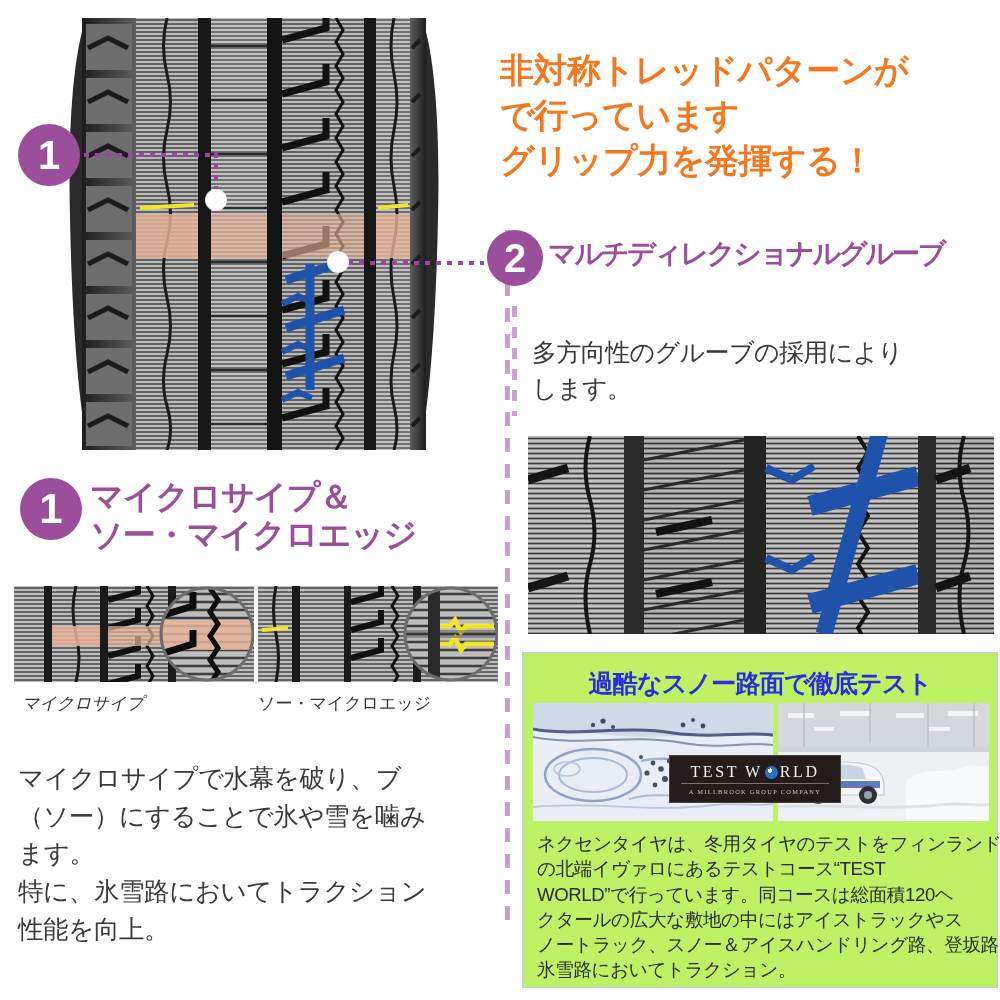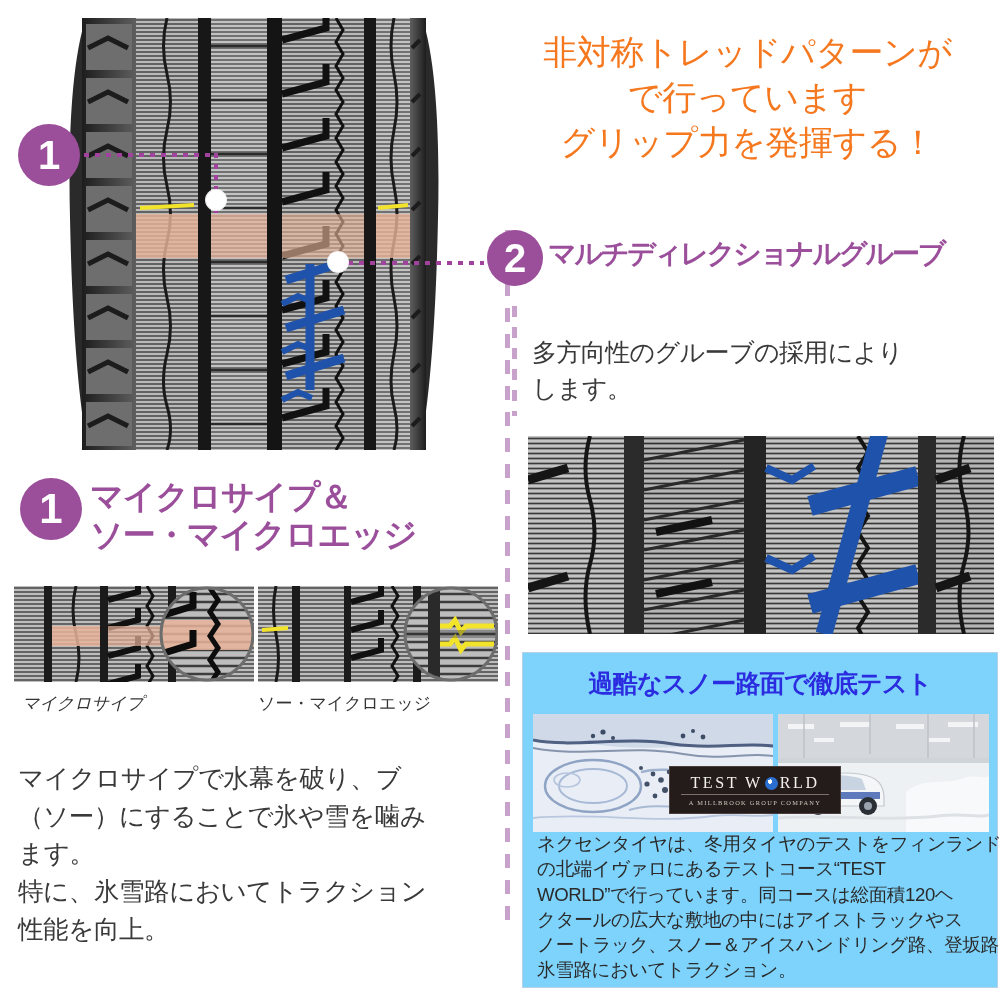--- a/index.html
+++ b/index.html
@@ -15,22 +15,22 @@
   .page { position:relative; width:1000px; height:1000px; }
 
   
   .divider {
     position:absolute; left:505px; top:230px; width:5px; height:690px;
     background:repeating-linear-gradient(to bottom,#c9a2cc 0 14px,rgba(0,0,0,0) 14px 26px);
   }
 
   
   .headline {
-    position:absolute; left:500px; top:30px; width:495px;
-    text-align:center; color:#f5781f; font-weight:normal;
+    position:absolute; left:500px; top:48px; width:495px;
+    text-align:left; color:#f5781f; font-weight:bold;
     font-size:34px; line-height:1.32; letter-spacing:-0.5px;
   }
   .headline div { white-space:nowrap; }
 
   
   .numcircle {
     border-radius:50%; background:#9b4f9b; color:#fff;
     display:flex; align-items:center; justify-content:center;
     font-weight:bold; line-height:1;
   }
@@ -102,30 +102,30 @@
   
   #thumb-1 { left:14px; top:586px; width:240px; height:96px; }
   #thumb-2 { left:258px; top:586px; width:240px; height:96px; }
 
   
   #sec2-photo { left:528px; top:436px; width:466px; height:198px; }
 
   
   #testbox {
     position:absolute; left:522px; top:652px; width:476px; height:336px;
-    background:#7dd3fc; border:1px solid #b9d0ea;
+    background:#bef264; border:1px solid #b9d0ea;
   }
   #testbox-title {
     position:absolute; left:0; top:14px; width:100%;
     text-align:center; color:#2b2be0; font-weight:bold;
     font-size:25px; letter-spacing:-0.8px; white-space:nowrap;
   }
   #testbox-photos {
     position:absolute; left:10px; top:50px; width:456px; height:118px;
-    display:flex; gap:5px; overflow:hidden;margin-top:11px;
+    display:flex; gap:5px; overflow:hidden;
   }
   .tb-photo { position:relative; overflow:hidden; }
   #tb-photo-aerial { width:240px; height:118px; }
   #tb-photo-hall { width:211px; height:118px; }
 
   #testworld-logo {
     position:absolute; left:136px; top:52px; width:172px; height:48px;
     background:#231c1a; border:1px solid #4a3f3c;
     display:flex; flex-direction:column; align-items:center; justify-content:center;
     z-index:5;

